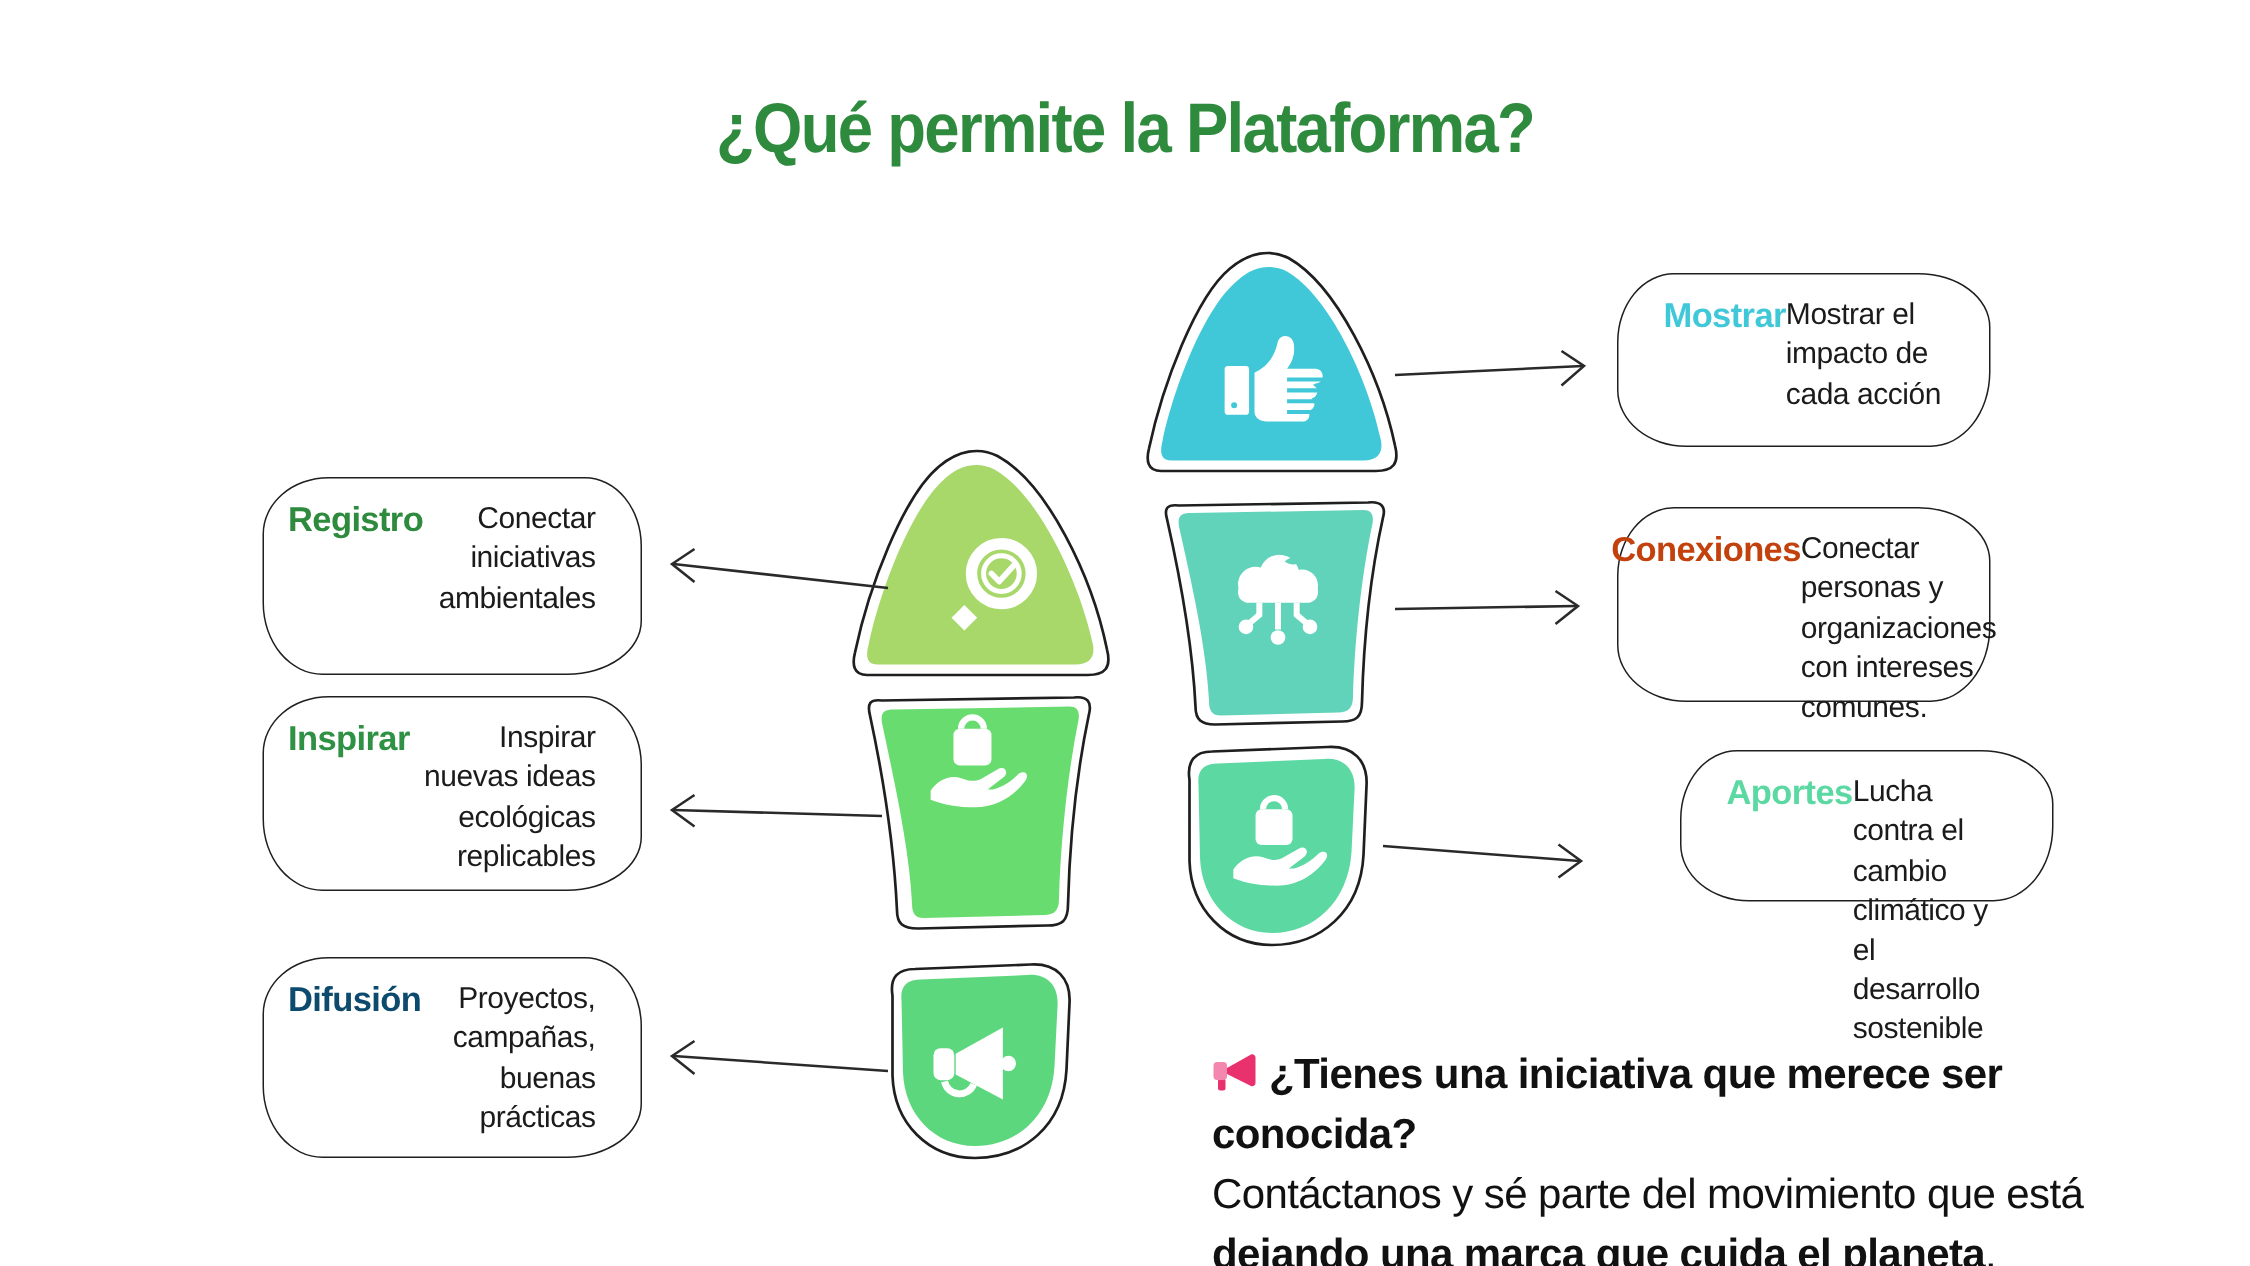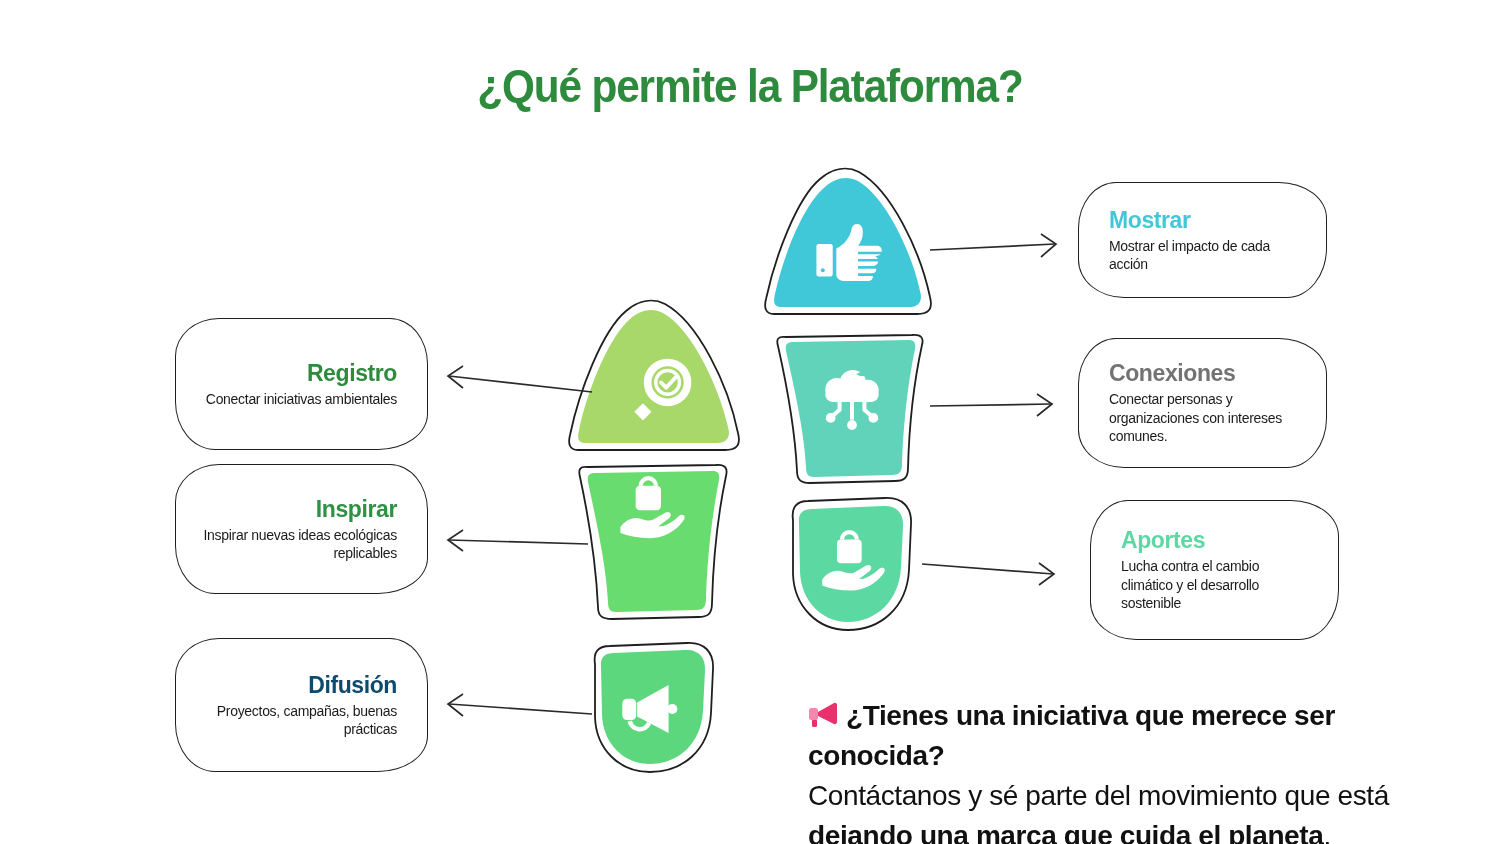--- a/index.html
+++ b/index.html
@@ -21,34 +21,34 @@
     font-size: 45px;
     font-weight: 800;
     letter-spacing: -1.2px;
     transform: scale(0.94, 1.04);
   }
   .card {
     position: absolute;
     border: 1.7px solid #1f1f1f;
     background: #ffffff;
     display: flex;
-    flex-direction: column;
+    flex-direction: row;
     justify-content: center;
     padding: 14px 30px;
   }
   .card.left { text-align: right; border-radius: 44px 38px 50px 40px / 38px 46px 36px 48px; padding-left: 16px; }
   .card.right { text-align: left; border-radius: 38px 48px 40px 46px / 46px 36px 50px 38px; }
   .card-title {
     font-size: 23px;
     font-weight: 800;
     letter-spacing: -0.4px;
     margin-bottom: 3px;
   }
   .card-body {
-    font-size: 14px;
+    font-size: 20px;
     line-height: 1.32;
     color: #1b1b1b;
     letter-spacing: -0.3px;
   }
   .shape, .icon-svg, .arrow-svg { position: absolute; }
   .cta {
     position: absolute;
     left: 808px; top: 696px;
     width: 620px;
     font-size: 28px;
@@ -80,25 +80,25 @@
     <div class="card-title" style="color: #0c4a6e;">Difusión</div>
     <div class="card-body">Proyectos, campañas, buenas prácticas</div>
   </div>
 
   <div class="card right" style="left:1078px; top:182px; width:249px; height:116px;">
     <div class="card-title" style="color: rgb(65, 200, 216);">Mostrar</div>
     <div class="card-body">Mostrar el impacto de cada acción</div>
   </div>
 
   <div class="card right" style="left:1078px; top:338px; width:249px; height:130px;">
-    <div class="card-title" style="color: #737373;">Conexiones</div>
+    <div class="card-title" style="color: #c2410c;">Conexiones</div>
     <div class="card-body">Conectar personas y organizaciones con intereses comunes.</div>
   </div>
 
-  <div class="card right" style="left:1090px; top:500px; width:249px; height:140px;">
+  <div class="card right" style="left:1120px; top:500px; width:249px; height:101px;">
     <div class="card-title" style="color: rgb(92, 216, 162);">Aportes</div>
     <div class="card-body">Lucha contra el cambio climático y el desarrollo sostenible</div>
   </div>
 
   <svg class="shape" style="left:566px; top:296px;" width="180" height="162" viewBox="0 0 180 162">
     <path d="M12,154 C3,154 2,147 4,139 C13,96 36,35 60,15 C73,4 87,2 99,8 C132,26 162,88 172,137 C175,149 171,154 159,154 Z" fill="none" stroke="#1f1f1f" stroke-width="1.8"></path>
     <path d="M19,147 C12,147 11,142 13,134 C21,96 42,42 64,23 C75,13 87,12 97,17 C126,33 153,91 162,131 C165,141 161,147 151,147 Z" style="fill: rgb(168, 216, 106);"></path>
   </svg>
 
   <svg class="shape" style="left:566px; top:462px;" width="174" height="164" viewBox="0 0 174 164">

